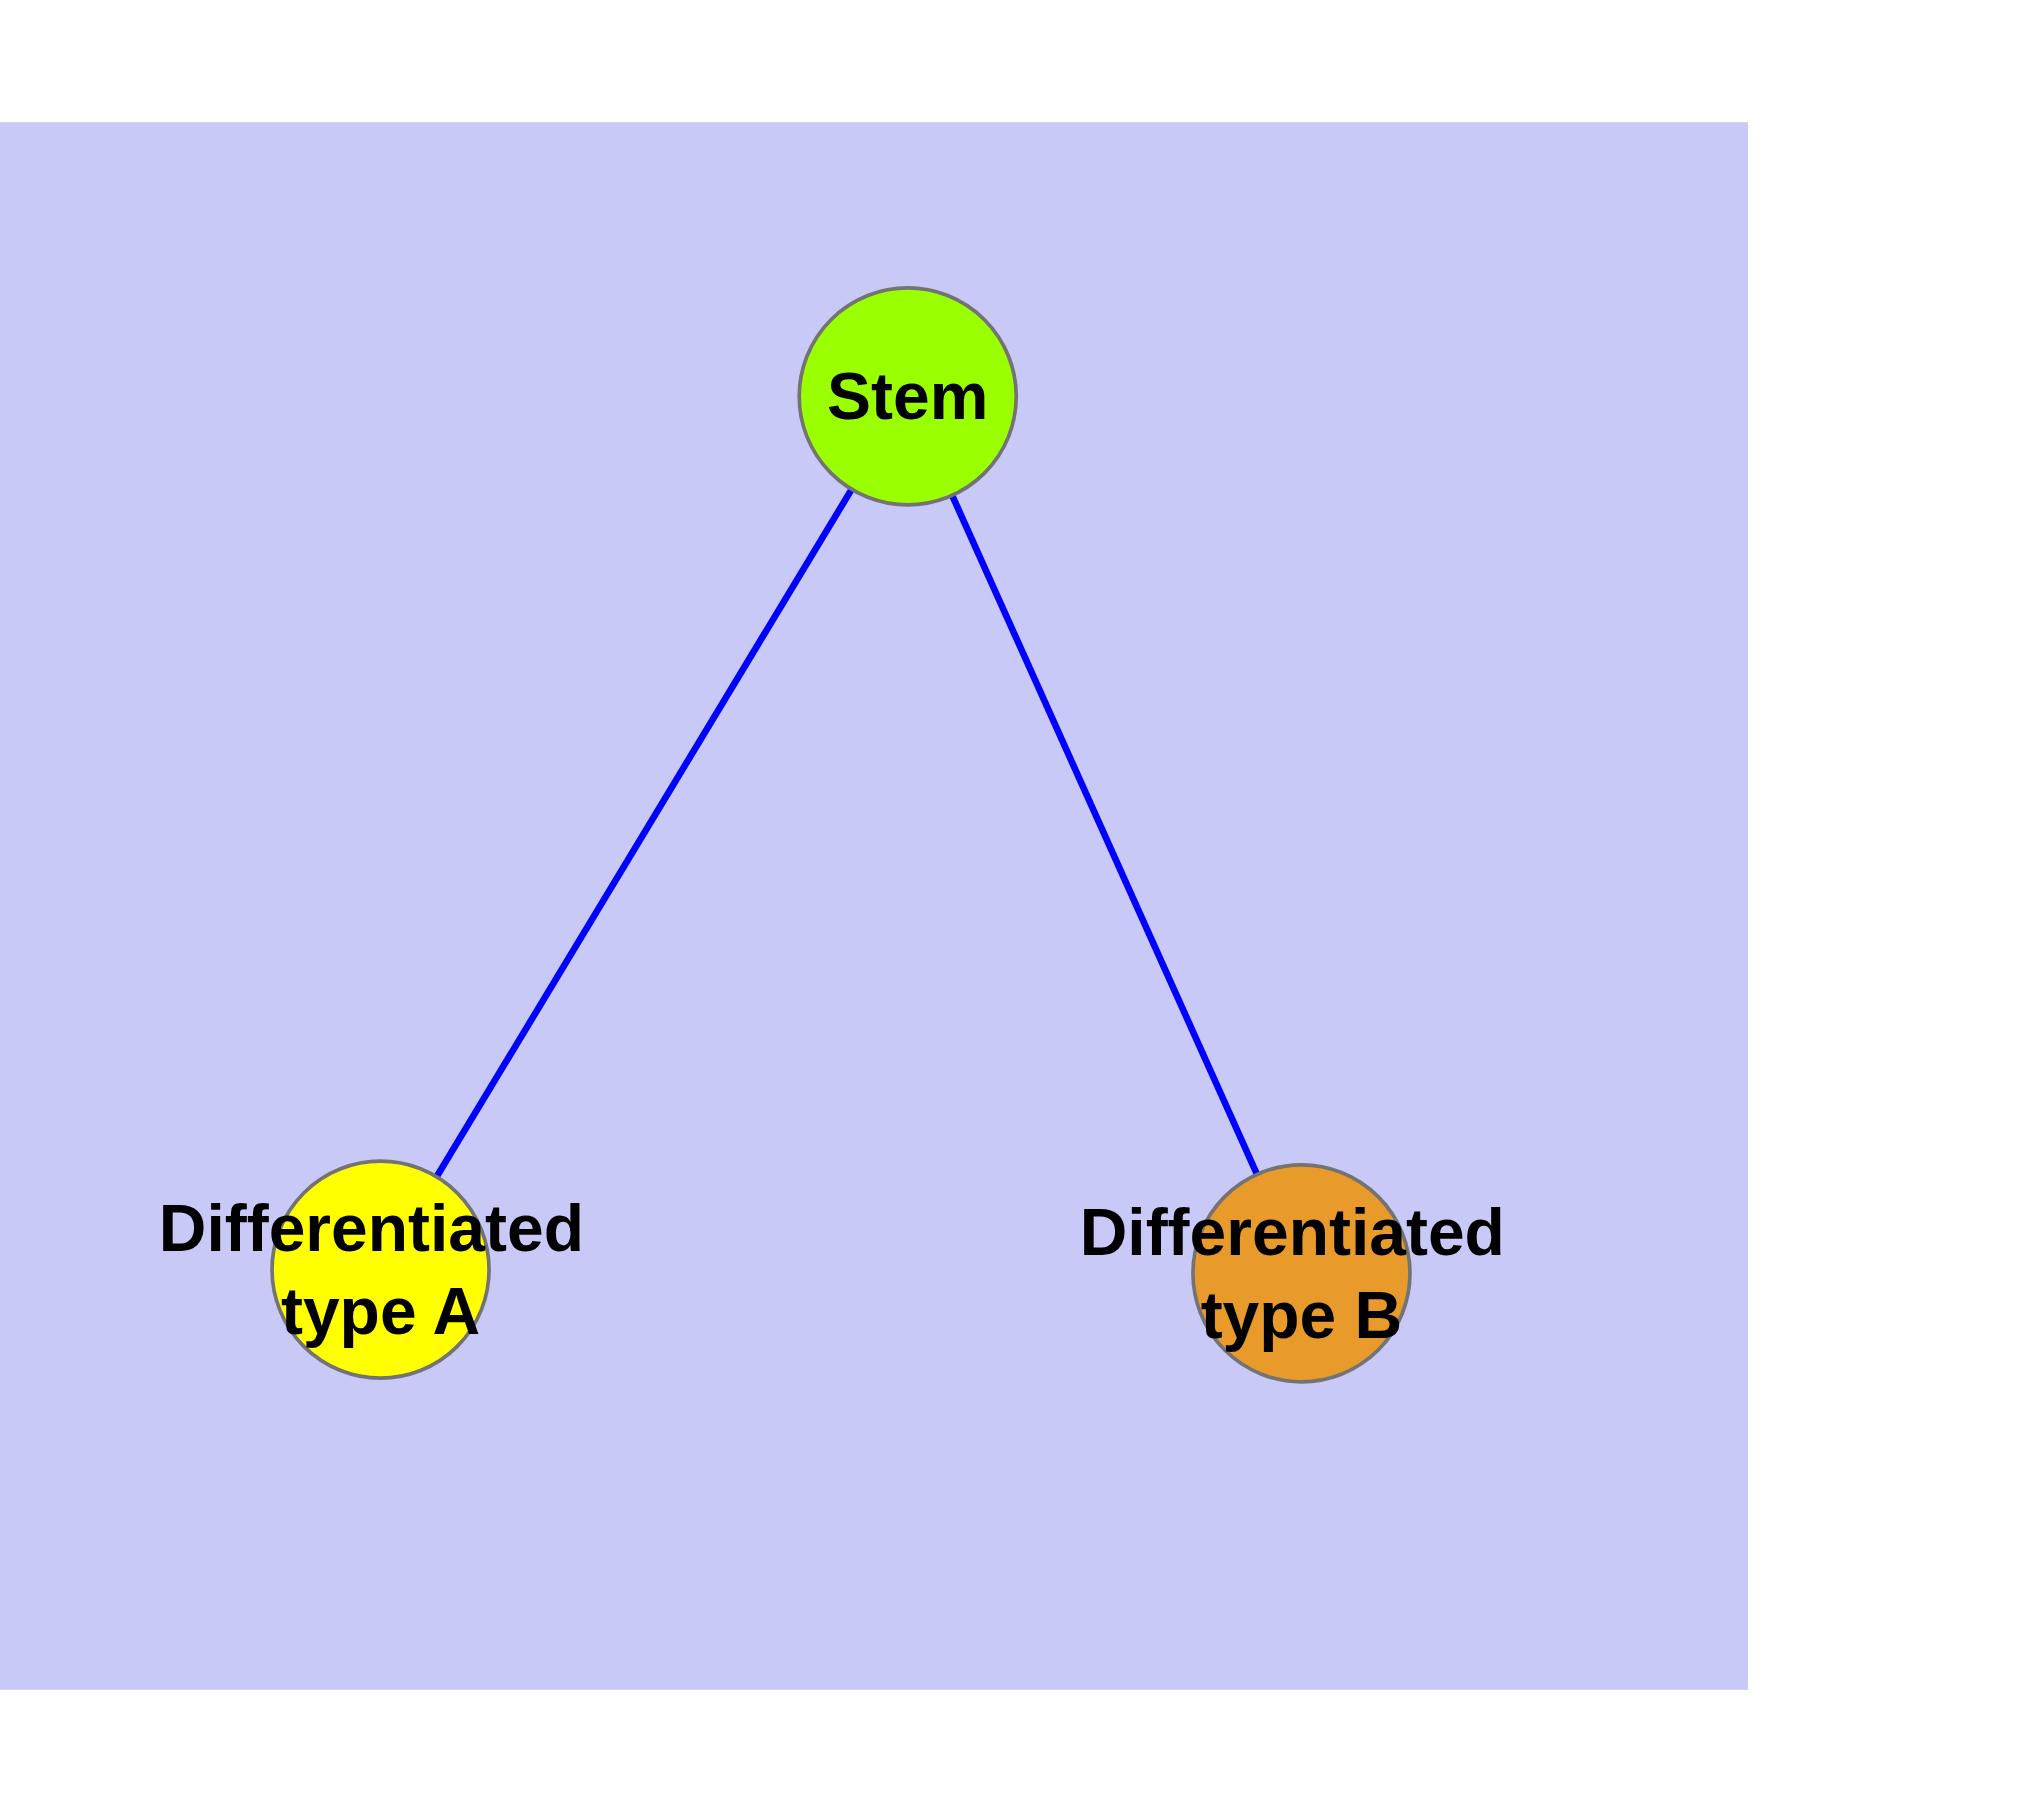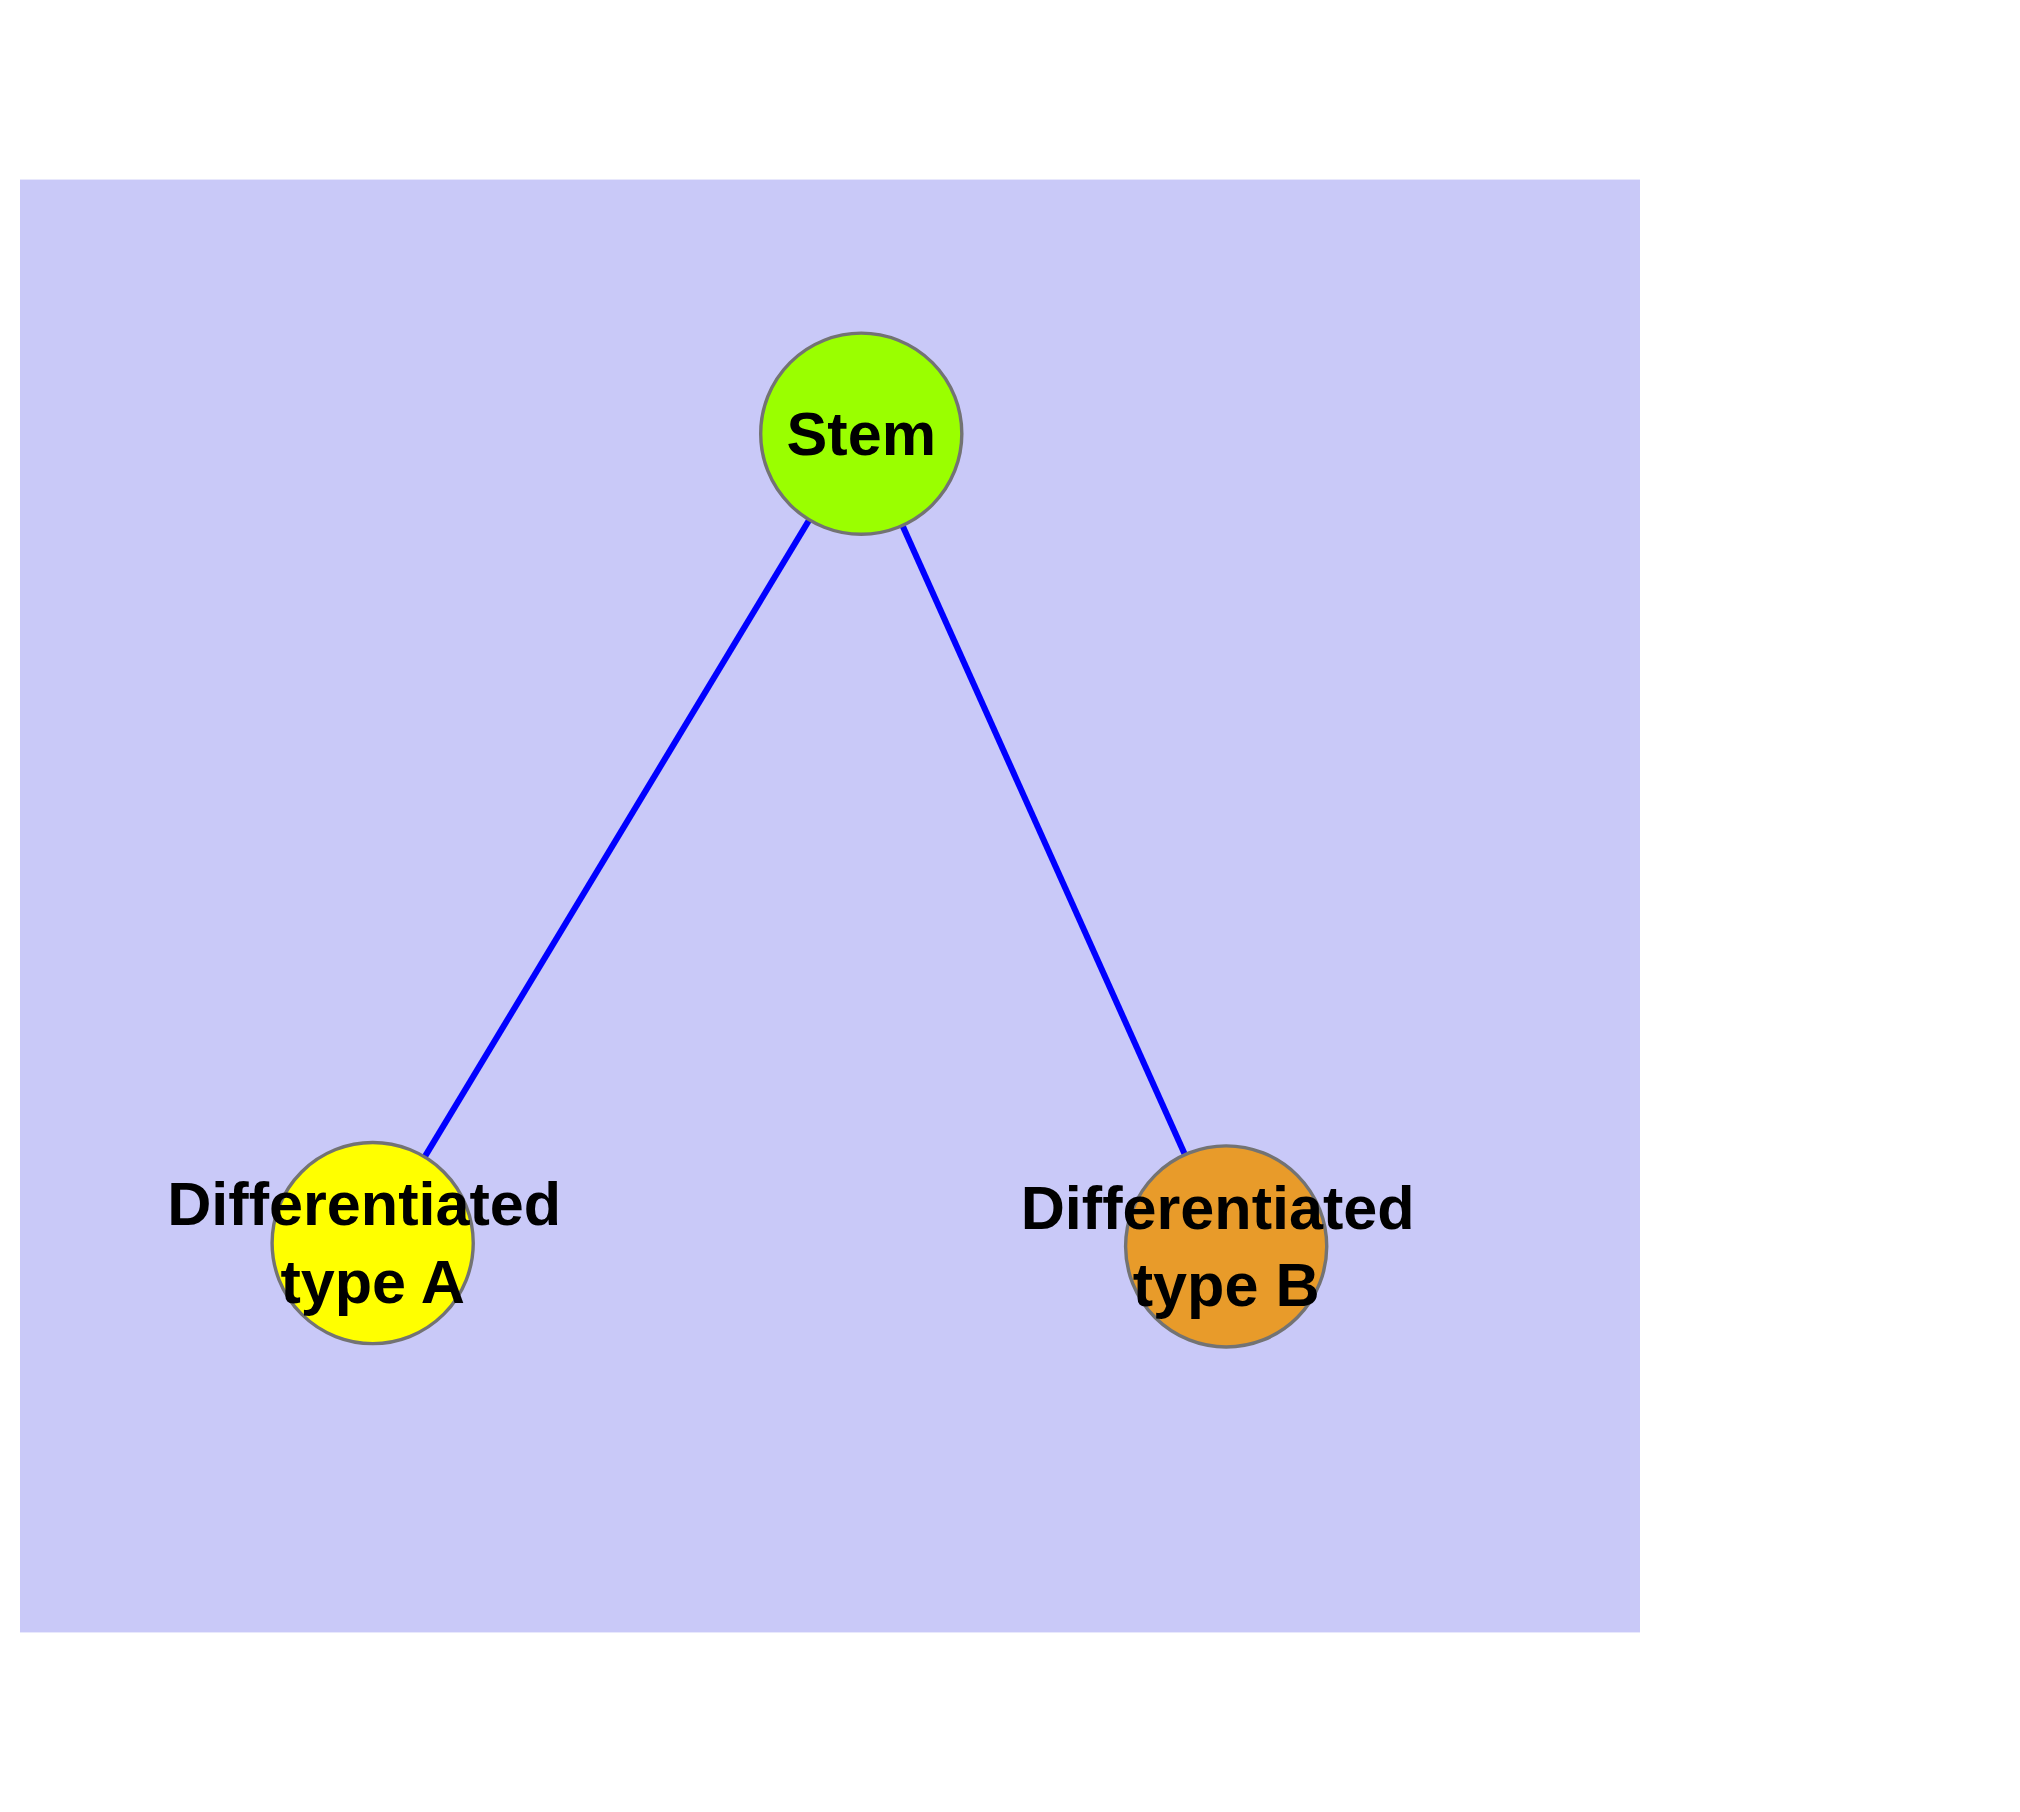--- a/index.html
+++ b/index.html
@@ -4,24 +4,23 @@
 <style>
   html, body {
     margin: 0;
     padding: 0;
     width: 2021px;
     height: 1812px;
     overflow: hidden;
     font-family: "Liberation Sans", sans-serif;
   }
   .diagram-wrap {
-    width: 1620px;
+    width: 1748px;
     height: 1812px;
     position: relative;
-    margin-left: 20px;
   }
   svg {
     display: block;
     width: 100%;
     height: 100%;
   }
   .edge-line {
     fill: none;
     stroke-width: 9;
     stroke-linecap: butt;

